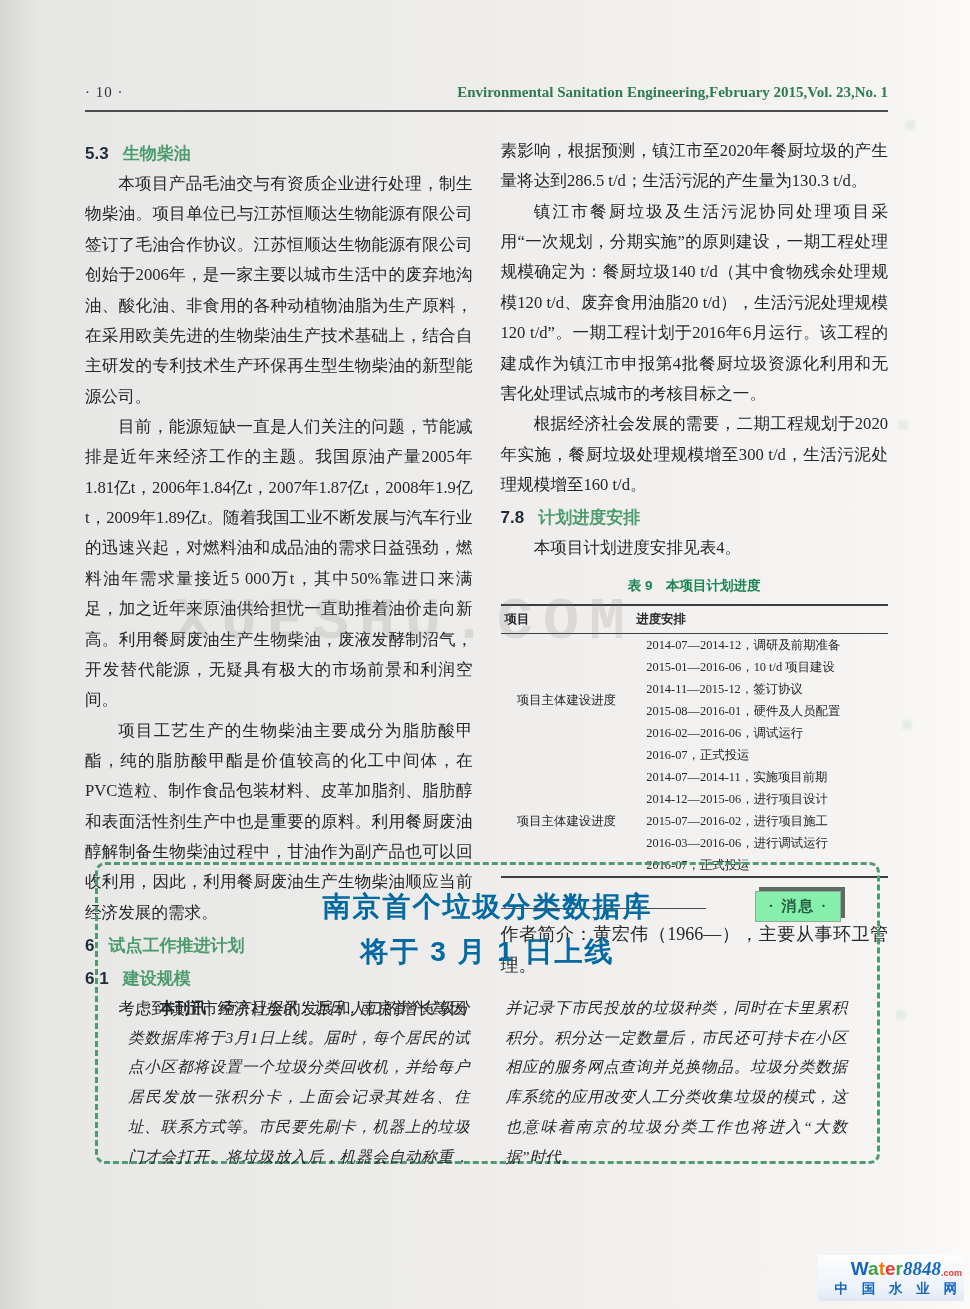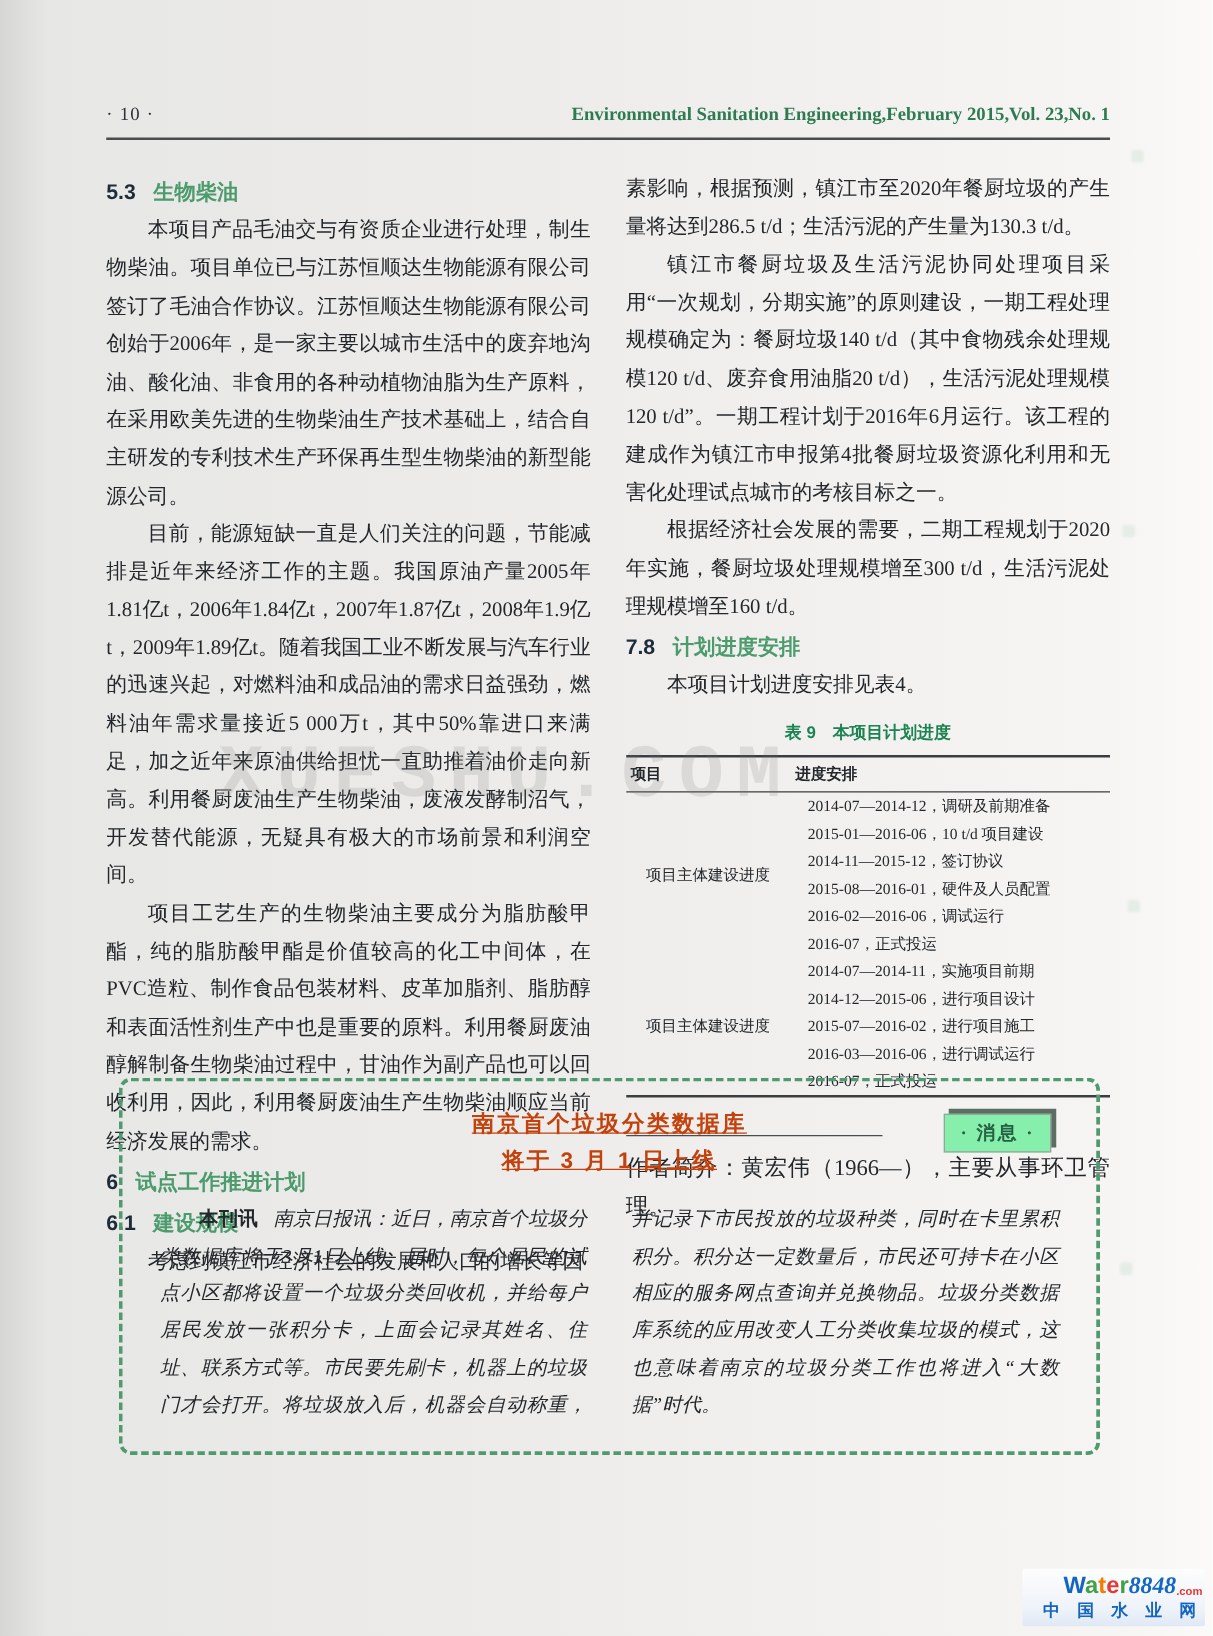--- a/index.html
+++ b/index.html
@@ -32,22 +32,22 @@
   table.sched td{padding:0 4px;vertical-align:middle;}
   table.sched td.gname{text-align:center;width:34%;}
   table.sched td.item{text-align:left;padding-left:14px;}
   
   .footnote{margin-top:30px;font-size:18px;line-height:1.7;text-indent:0;}
   .footnote .rule{width:205px;border-top:1.3px solid #4a4d4f;margin-bottom:10px;}
   
   .newsbox{position:absolute;left:95px;top:862px;width:785px;height:302px;box-sizing:border-box;
         border:3px dashed #4f9a6e;border-radius:10px;padding:20px 30px 20px 30px;background:transparent;}
   .news-head{position:relative;text-align:center;}
-  .news-title{font-weight:bold;font-size:18px;line-height:1.6;color:#c2410c;
-        font-family:"Liberation Sans","DejaVu Sans",sans-serif;letter-spacing:2px;text-decoration:underline;}
+  .news-title{font-weight:bold;font-size:28px;line-height:1.6;color:#0369a1;
+        font-family:"Liberation Sans","DejaVu Sans",sans-serif;letter-spacing:2px;}
   .badge{position:absolute;right:6px;top:6px;background:#86efac;color:#275f44;
         border:1px solid #93a89a;box-shadow:4px -4px 0 #5d6d64;
         font-size:15px;font-weight:bold;padding:5px 12px;letter-spacing:2px;}
   .news-body{margin-top:18px;column-count:2;column-gap:36px;
         font-size:15.6px;line-height:1.92;text-align:justify;font-style:italic;}
   .news-body p{margin:0;text-indent:2em;}
   .news-lead{font-weight:bold;font-style:normal;margin-right:.8em;}
   
   .watermark{position:absolute;left:175px;top:588px;font-size:60px;font-weight:bold;
         font-family:Liberation Mono, monospace;color:#737373;opacity:.16;

